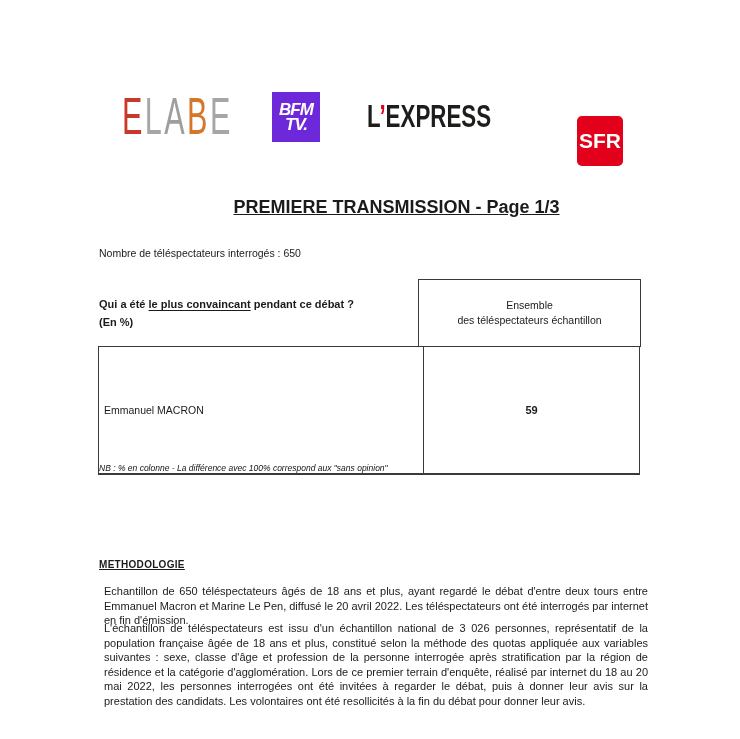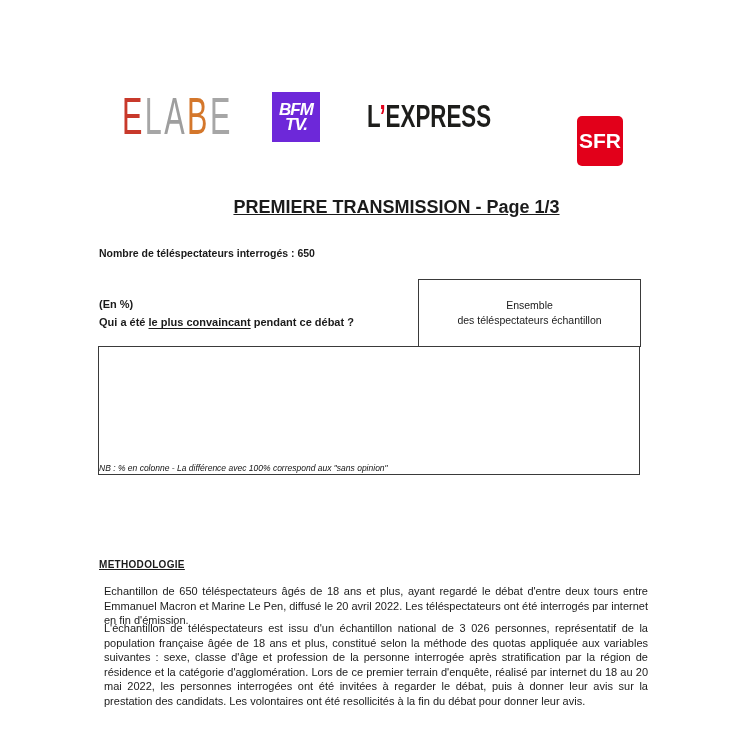--- a/index.html
+++ b/index.html
@@ -17,21 +17,21 @@
        font-size:17px;line-height:15px;letter-spacing:-1px;}
   .lexpress{left:367px;top:101px;font-weight:bold;font-size:31px;line-height:31px;color:#1d1d1b;
             transform:scaleX(0.72);transform-origin:left top;white-space:nowrap;letter-spacing:0px;}
   .lexpress .apo{font-weight:bold;}
   .sfr{left:577px;top:92px;width:46px;height:50px;border-radius:5px;display:flex;
        align-items:center;justify-content:center;color:#fff;font-weight:bold;font-size:21px;margin-top:24px;}
 
   
   .title{left:98px;top:197px;width:542px;padding-left:55px;box-sizing:border-box;
          text-align:center;font-weight:bold;font-size:18px;text-decoration:underline;}
-  .sample{left:99px;top:247px;font-weight:bold;font-size:10.5px;}
+  .sample{left:99px;top:247px;font-weight:normal;font-size:10.5px;}
 
   
   .question{left:99px;top:295px;width:300px;font-weight:bold;font-size:11px;line-height:18px;}
   .question u{text-underline-offset:2px;}
   .colhead{left:418px;top:279px;width:221px;height:66px;border:1px solid #3a3a3a;
            display:flex;flex-direction:column;align-items:center;justify-content:center;
            font-weight:normal;font-size:10.5px;line-height:15px;text-align:center;}
 
   
   .tbl{left:98px;top:346px;width:540px;height:127px;border:1px solid #3a3a3a;
@@ -69,29 +69,33 @@
 
 <div class="abs sfr" style="background: rgb(226, 0, 26);">
   <span>SFR</span>
 </div>
 
 <div class="abs title">PREMIERE TRANSMISSION - Page 1/3</div>
 
 <div class="abs sample">Nombre de téléspectateurs interrogés : 650</div>
 
 <div class="abs question">
+  <div><span>Qui a été </span><u>le plus convaincant</u><span> pendant ce débat ?</span></div>
   <div>(En %)</div>
-  <div><span>Qui a été </span><u>le plus convaincant</u><span> pendant ce débat ?</span></div>
 </div>
 
 <div class="abs colhead">
   <span>Ensemble</span>
   <span>des téléspectateurs échantillon</span>
 </div>
 
 <div class="abs tbl">
+  <div class="row first">
+    <div class="label">Emmanuel MACRON</div>
+    <div class="value">59</div>
+  </div>
 </div>
 
 <div class="abs note">NB : % en colonne - La différence avec 100% correspond aux "sans opinion"</div>
 
 <div class="abs method-h">METHODOLOGIE</div>
 <div class="abs para">Echantillon de 650 téléspectateurs âgés de 18 ans et plus, ayant regardé le débat d'entre deux tours entre Emmanuel Macron et Marine Le Pen, diffusé le 20 avril 2022. Les téléspectateurs ont été interrogés par internet en fin d'émission.</div>
 <div class="abs para p2">L'échantillon de téléspectateurs est issu d'un échantillon national de 3 026 personnes, représentatif de la population française âgée de 18 ans et plus, constitué selon la méthode des quotas appliquée aux variables suivantes : sexe, classe d'âge et profession de la personne interrogée après stratification par la région de résidence et la catégorie d'agglomération. Lors de ce premier terrain d'enquête, réalisé par internet du 18 au 20 mai 2022, les personnes interrogées ont été invitées à regarder le débat, puis à donner leur avis sur la prestation des candidats. Les volontaires ont été resollicités à la fin du débat pour donner leur avis.</div>
 
 </body></html>

